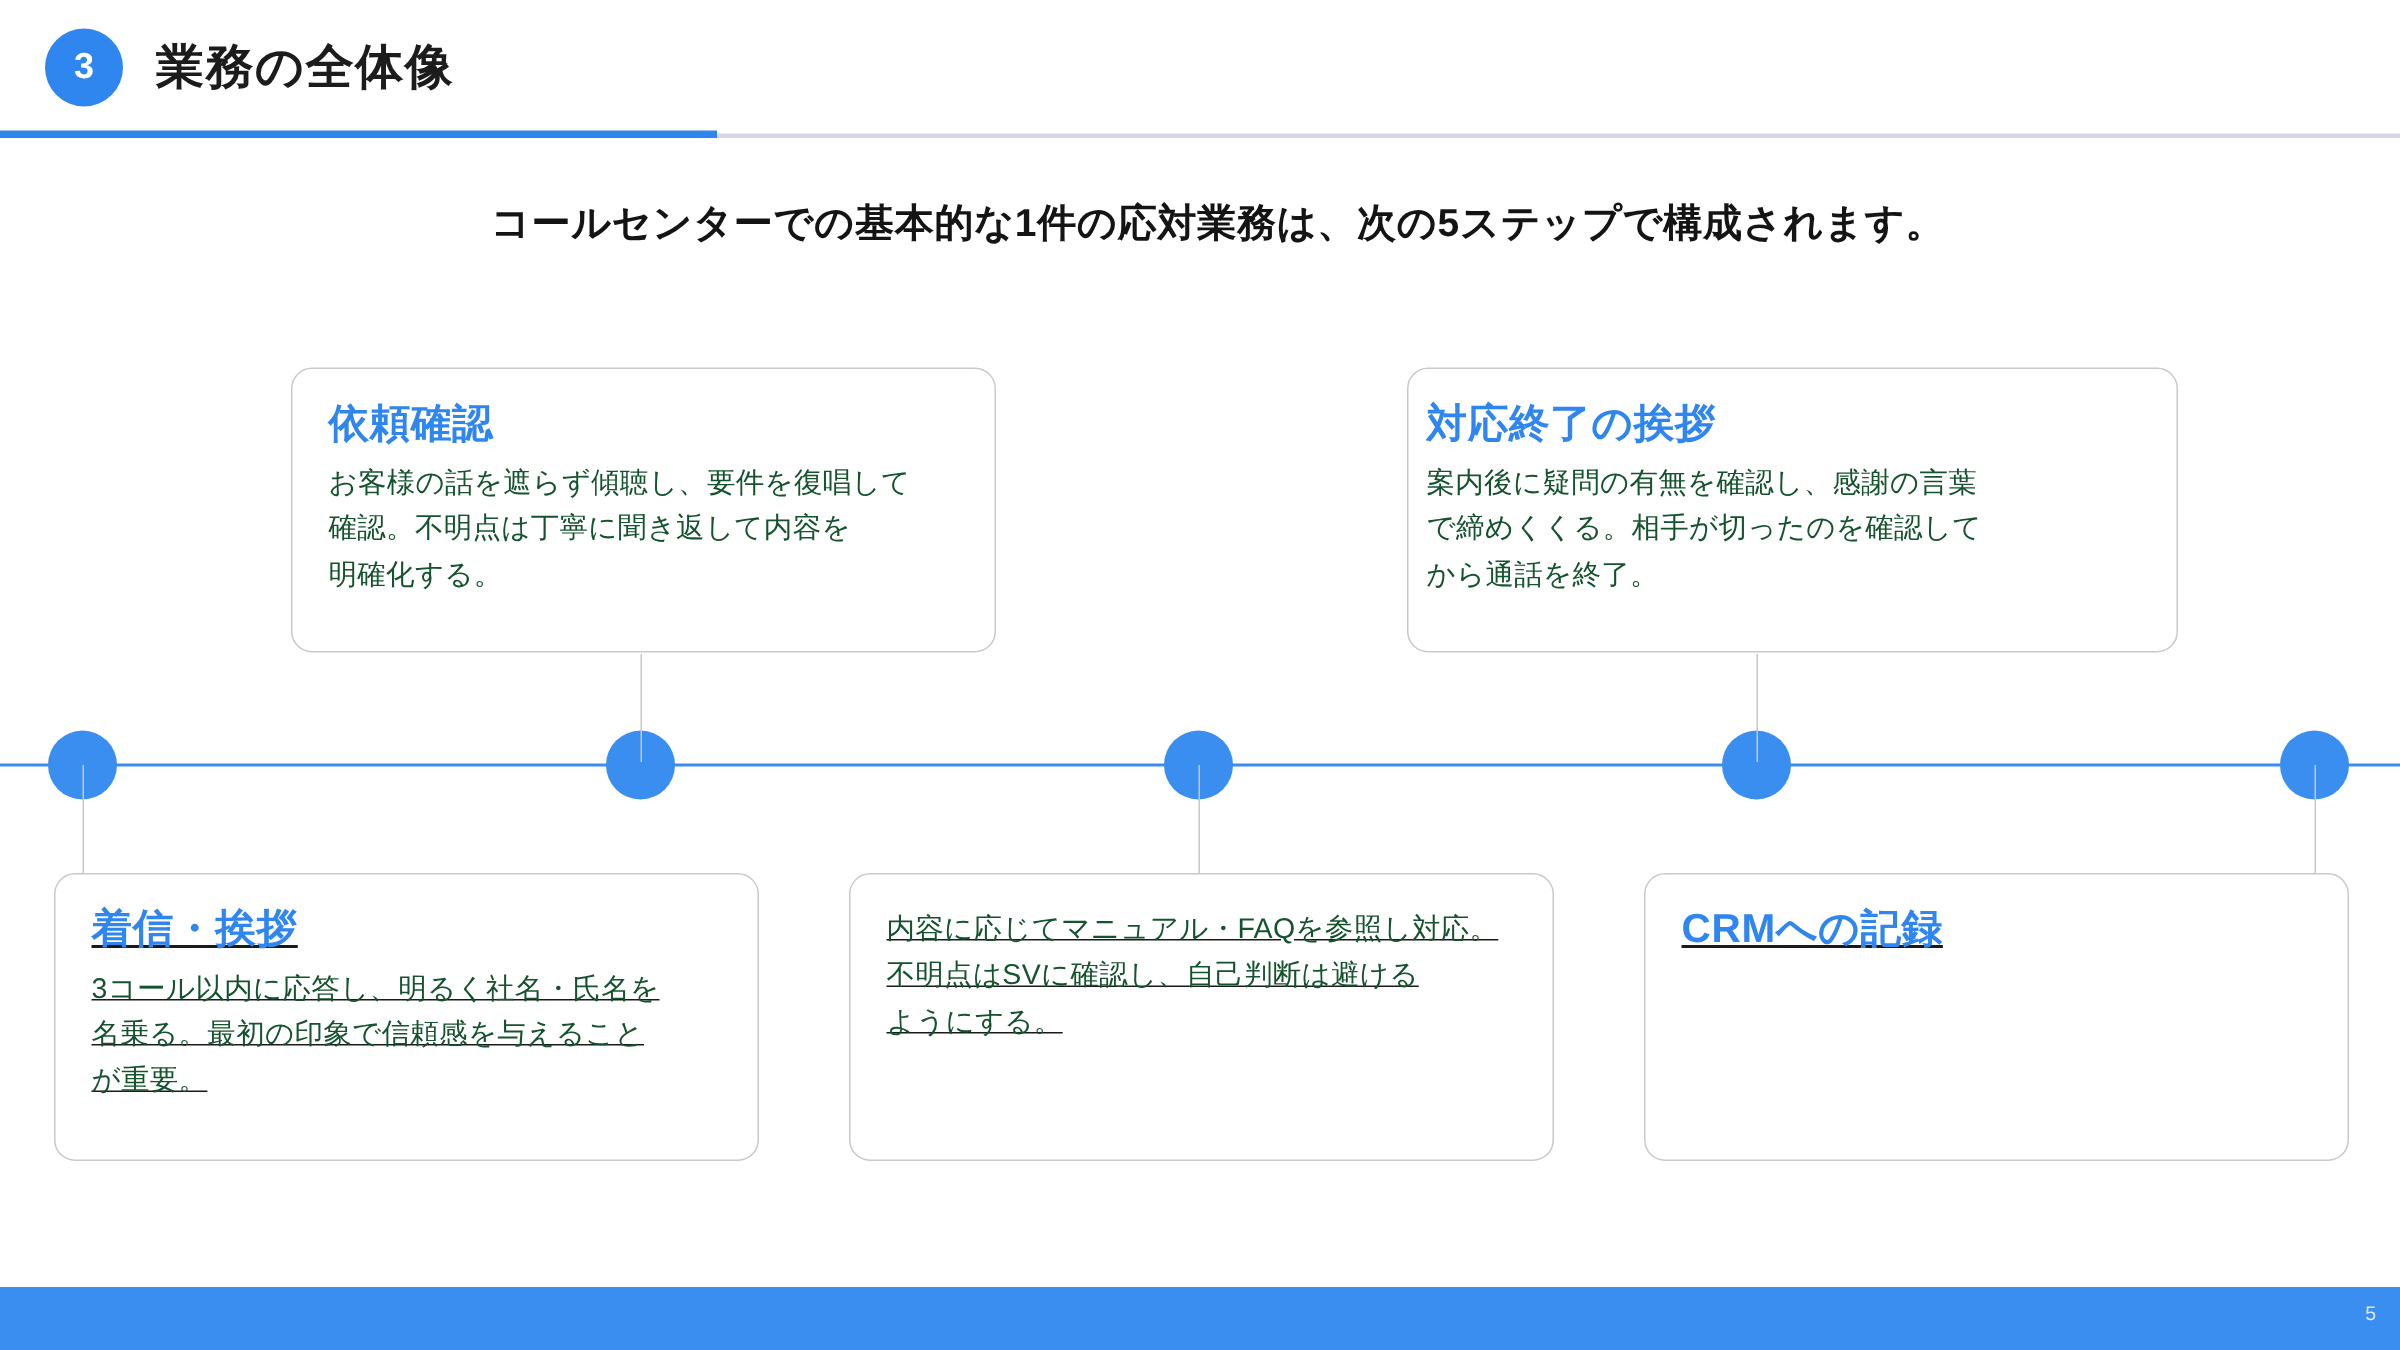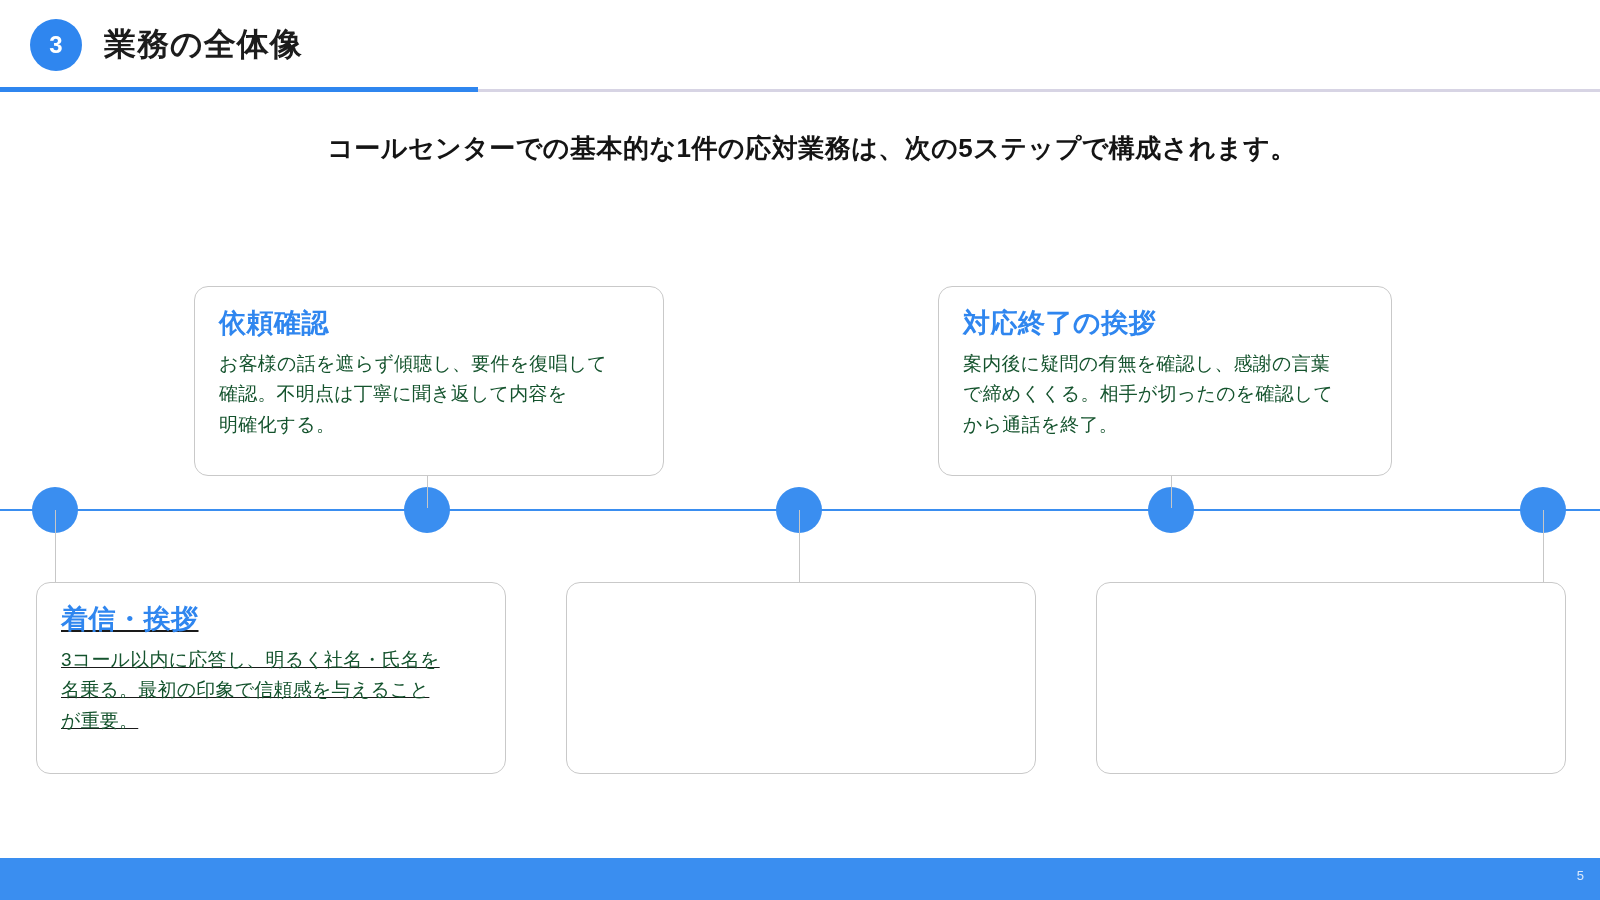--- a/index.html
+++ b/index.html
@@ -123,21 +123,21 @@
   }
   .card-body {
     font-size: 19px;
     line-height: 1.62;
     color: #14532d;
     white-space: pre-line;
     letter-spacing: 0.2px;
   }
 
   
-  .card-top { height: 190px; margin-top: 41px; }
+  .card-top { height: 190px; }
   .card-bottom { height: 192px; text-decoration: underline; }
 
   
   .footer-bar {
     position: absolute;
     left: 0;
     top: 858px;
     width: 1600px;
     height: 42px;
     background: #3a8ef0;
@@ -176,34 +176,38 @@
 <div class="connector" style="left:1171px;top:436px; height:72px;"></div>
 <div class="connector" style="left:1543px;top:510px; height:72px;"></div>
 
 <div class="card card-top" style="left:194px; top:245px; width:470px;">
   <div class="card-title">依頼確認</div>
   <div class="card-body">お客様の話を遮らず傾聴し、要件を復唱して
 確認。不明点は丁寧に聞き返して内容を
 明確化する。</div>
 </div>
 
-<div class="card card-top" style="left:938px; top:245px; width:454px;">
+<div class="card card-top" style="left:938px; top:245px; width:514px;padding-left:12px;">
   <div class="card-title">対応終了の挨拶</div>
   <div class="card-body">案内後に疑問の有無を確認し、感謝の言葉
 で締めくくる。相手が切ったのを確認して
 から通話を終了。</div>
 </div>
 
 <div class="card card-bottom" style="left:36px; top:582px; width:470px;">
   <div class="card-title">着信・挨拶</div>
   <div class="card-body">3コール以内に応答し、明るく社名・氏名を
 名乗る。最初の印象で信頼感を与えること
 が重要。</div>
 </div>
 
 <div class="card card-bottom" style="left:566px; top:582px; width:470px;">
+  <div class="card-body">内容に応じてマニュアル・FAQを参照し対応。
+不明点はSVに確認し、自己判断は避ける
+ようにする。</div>
 </div>
 
 <div class="card card-bottom" style="left:1096px; top:582px; width:470px;">
+  <div class="card-title">CRMへの記録</div>
 </div>
 
 <div class="footer-bar"></div>
 <div class="footer-page">5</div>
 
 </body></html>

